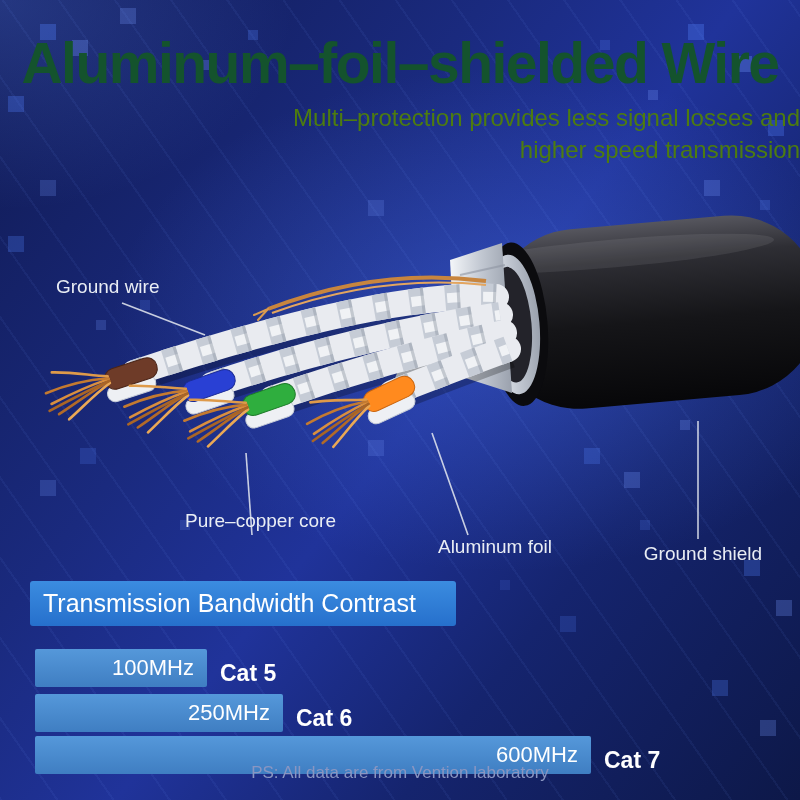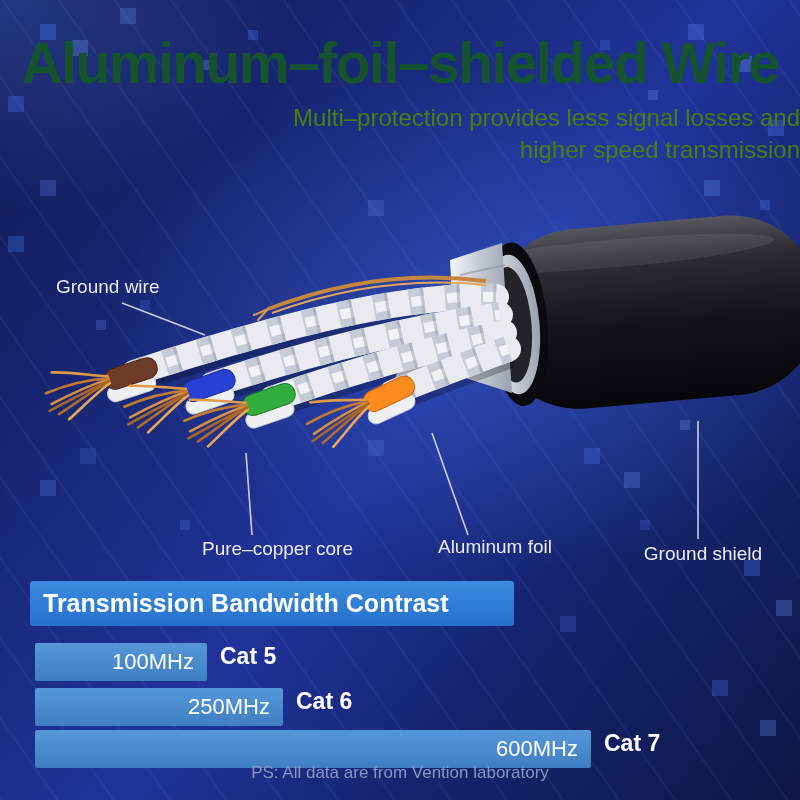--- a/index.html
+++ b/index.html
@@ -27,27 +27,27 @@
       200px 60px rgba(118,156,255,.28), 248px 30px rgba(76,118,236,.30), 648px 90px rgba(118,156,255,.26),
       600px 40px rgba(76,118,236,.26), 96px 320px rgba(118,156,255,.22), 140px 300px rgba(76,118,236,.22),
       680px 420px rgba(118,156,255,.26), 640px 520px rgba(76,118,236,.24), 300px 600px rgba(118,156,255,.18),
       500px 580px rgba(76,118,236,.18), 180px 520px rgba(118,156,255,.18), 760px 200px rgba(76,118,236,.30);}
   .title{position:absolute;top:30px;left:0;width:800px;text-align:center;color:#14532d;
     font-size:57px;font-weight:800;letter-spacing:-1.5px;white-space:nowrap;}
   .subtitle{position:absolute;top:102px;left:0;width:800px;text-align:right;color:#4d7c0f;
     font-size:24px;line-height:1.35;}
   .wire-label{position:absolute;color:#e9edf4;font-size:19px;text-align:right;}
   .lbl-ground{left:56px;top:276px;}
-  .lbl-copper{left:168px;top:538px;width:185px;text-align:right;}
+  .lbl-copper{left:168px;top:510px;width:185px;text-align:center;}
   .lbl-foil{left:420px;top:536px;width:150px;text-align:center;}
   .lbl-shield{left:628px;top:543px;width:150px;text-align:center;}
-  .banner{position:absolute;left:30px;top:581px;width:484px;height:45px;border-radius:3px;
+  .banner{position:absolute;left:30px;top:581px;width:426px;height:45px;border-radius:3px;
     background:linear-gradient(180deg,#3b8ce0,#2670cc);display:flex;align-items:center;
-    padding-left:13px;box-sizing:border-box;color:#fff;font-size:25px;font-weight:700;}
-  .bar-row{position:absolute;left:35px;display:flex;align-items:flex-start;height:44px;}
+    padding-left:13px;box-sizing:border-box;color:#fff;font-size:25px;font-weight:400;}
+  .bar-row{position:absolute;left:35px;display:flex;align-items:flex-end;height:44px;}
   .row0{top:643px}.row1{top:688px}.row2{top:730px}
   .bar{height:38px;background:linear-gradient(180deg,#5598da,#3f7ec2);border-radius:2px;
     display:flex;align-items:center;justify-content:flex-end;padding-right:13px;box-sizing:border-box;}
   .bar-value{color:#fff;font-size:22px;white-space:nowrap;}
   .cat{color:#fff;font-size:23px;font-weight:700;margin-left:13px;white-space:nowrap;}
   .footer{position:absolute;top:763px;left:0;width:800px;text-align:center;color:#8a96c2;font-size:17px;}
   svg{display:block}
 </style>
 </head>
 <body>

